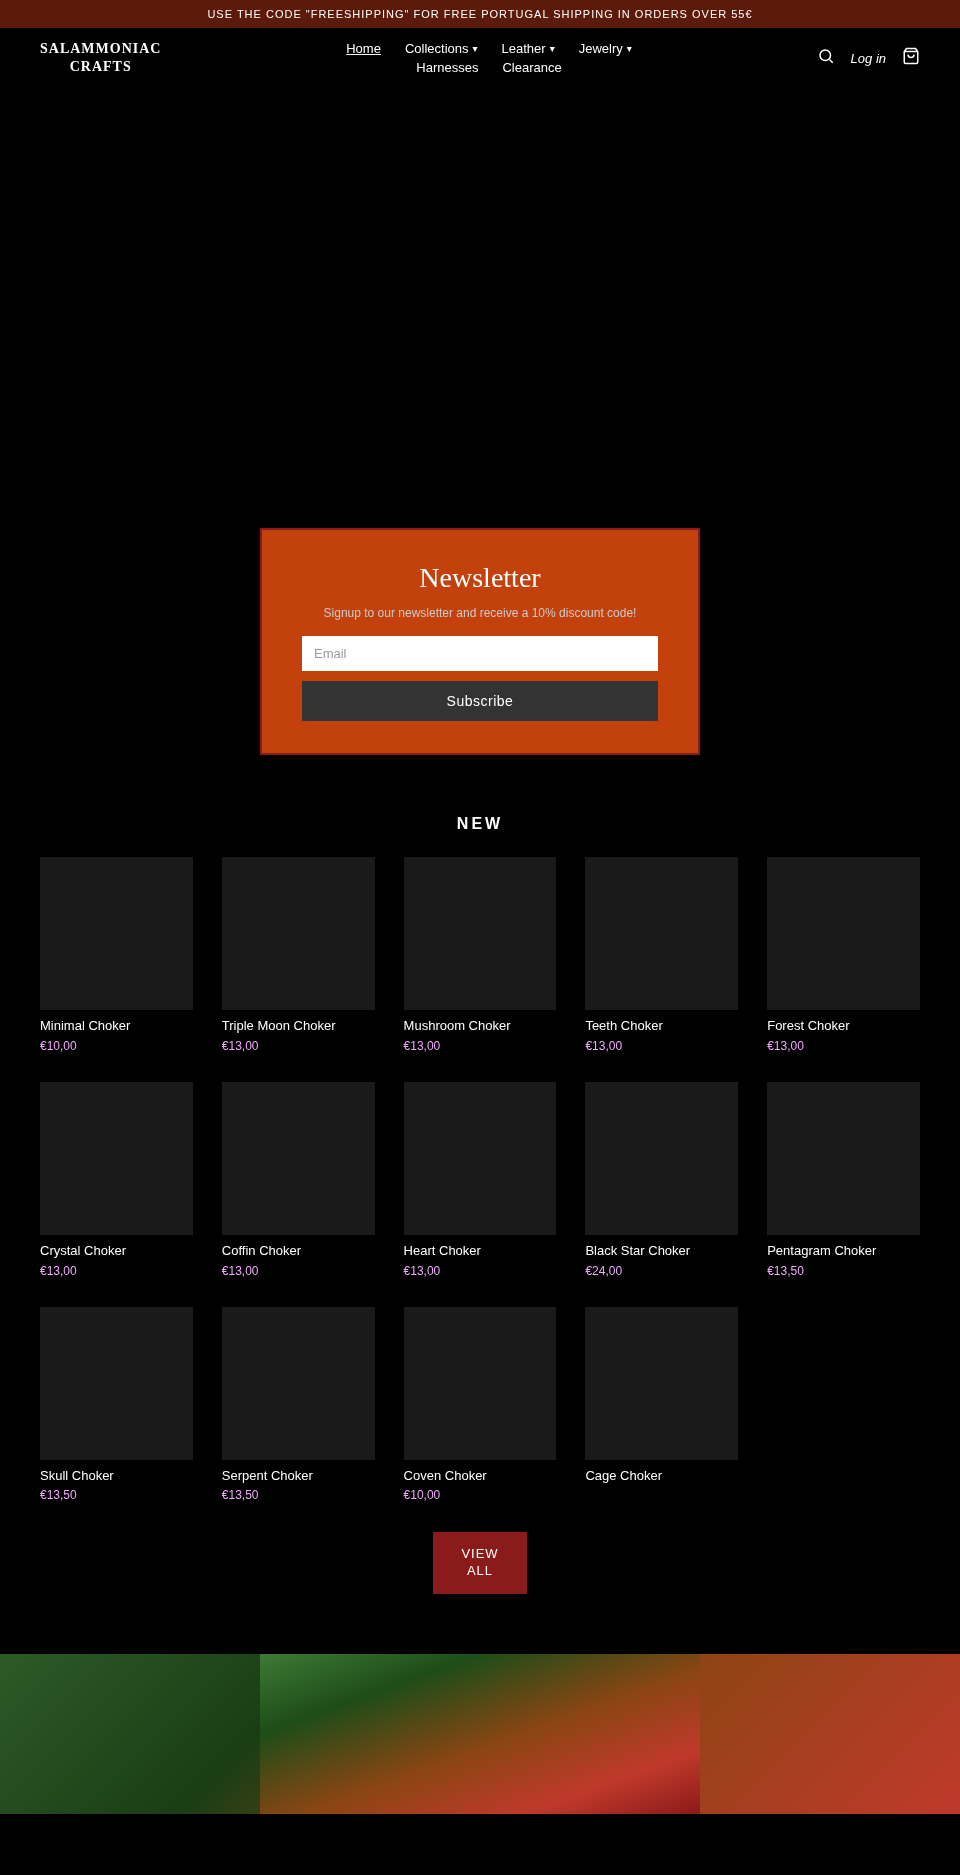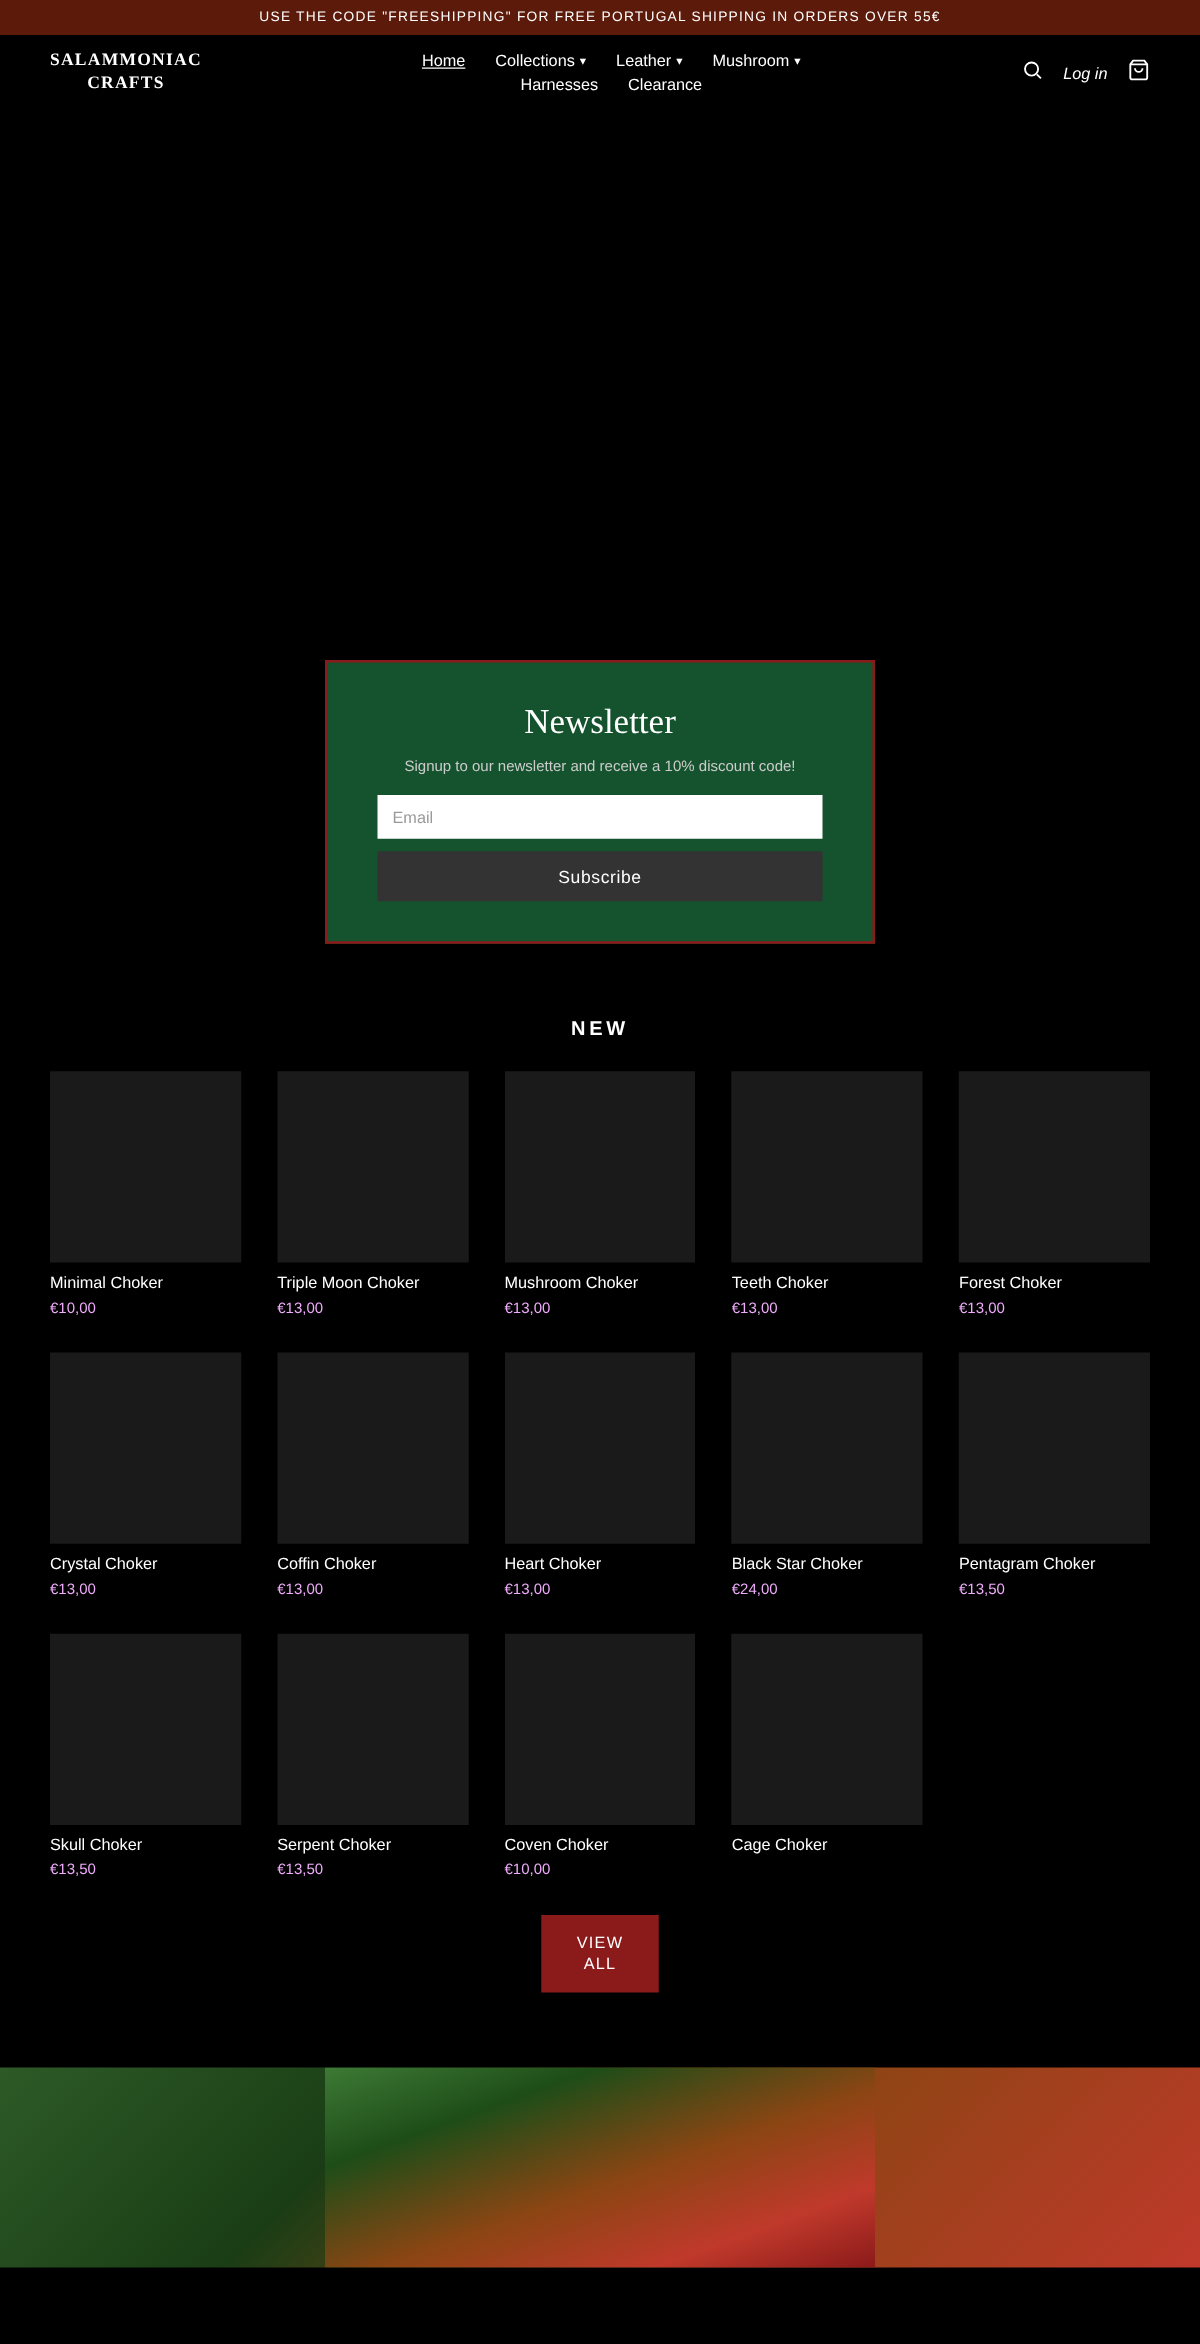--- a/index.html
+++ b/index.html
@@ -105,21 +105,21 @@
       justify-content: center;
       padding: 20px 40px 40px;
       background: #000;
     }
 
     .newsletter-box {
       border: 2px solid #8b1a1a;
       padding: 32px 40px;
       width: 440px;
       text-align: center;
-      background: #14532d;
+      background: #c2410c;
     }
 
     .newsletter-title {
       font-size: 28px;
       font-weight: normal;
       margin-bottom: 12px;
       font-family: Georgia, serif;
       color: #fff;
     }
 
@@ -261,21 +261,21 @@
       <a class="nav-item active">Home</a>
       <a class="nav-item">
         <span>Collections</span>
         <span class="chevron">▾</span>
       </a>
       <a class="nav-item">
         <span>Leather</span>
         <span class="chevron">▾</span>
       </a>
       <a class="nav-item">
-        <span>Mushroom</span>
+        <span>Jewelry</span>
         <span class="chevron">▾</span>
       </a>
     </div>
     <div class="nav-row">
       <a class="nav-item">Harnesses</a>
       <a class="nav-item">Clearance</a>
     </div>
   </nav>
 
   <div class="header-icons">

